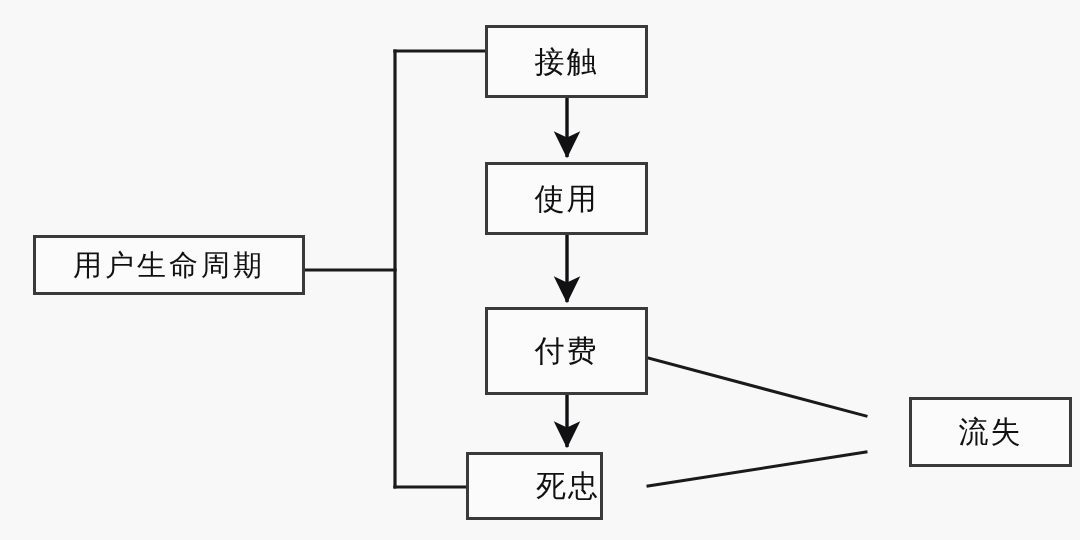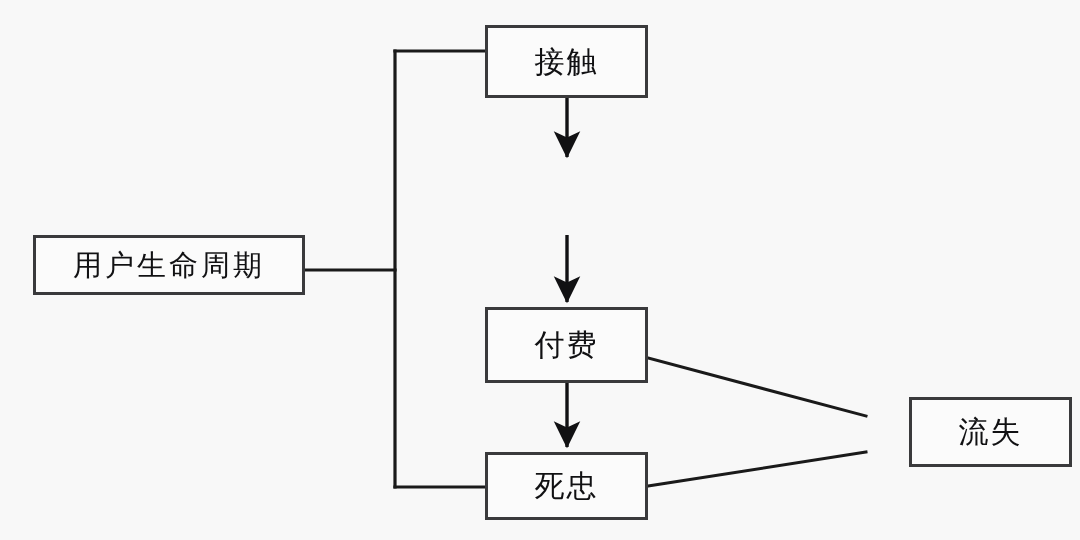--- a/index.html
+++ b/index.html
@@ -38,22 +38,22 @@
     line-height: 1;
     color: #111113;
     letter-spacing: 2px;
     white-space: nowrap;
     font-weight: 400;
   }
   .node-root { left: 33px;  top: 235px; width: 272px; height: 60px; }
   .node-root .node-label { font-size: 29px; letter-spacing: 3px; }
   .node-contact { left: 485px; top: 17px;  width: 163px; height: 73px; margin-top: 8px; }
   .node-use     { left: 485px; top: 162px; width: 163px; height: 73px; }
-  .node-pay     { left: 485px; top: 307px; width: 163px; height: 76px; }
-  .node-loyal   { left: 485px; top: 452px; width: 163px; height: 68px; }
+  .node-pay     { left: 485px; top: 307px; width: 163px; height: 88px; }
+  .node-loyal   { left: 466px; top: 452px; width: 137px; height: 68px; justify-content: flex-end; }
   .node-churn   { left: 865px; top: 397px; width: 163px; height: 70px; margin-left: 44px; }
 </style>
 </head>
 <body>
 
 <div id="canvas">
 
   <svg id="edges" viewBox="0 0 1080 540" xmlns="http://www.w3.org/2000/svg">
     <defs>
       <marker id="arrowhead" markerWidth="9" markerHeight="9" refX="7.6" refY="4.5" orient="auto" markerUnits="strokeWidth">
@@ -81,20 +81,23 @@
   </svg>
 
   <div class="node node-root">
     <span class="node-label">用户生命周期</span>
   </div>
 
   <div class="node node-contact">
     <span class="node-label">接触</span>
   </div>
 
+  <div class="node node-use">
+    <span class="node-label">使用</span>
+  </div>
 
   <div class="node node-pay">
     <span class="node-label">付费</span>
   </div>
 
   <div class="node node-loyal">
     <span class="node-label">死忠</span>
   </div>
 
   <div class="node node-churn">

